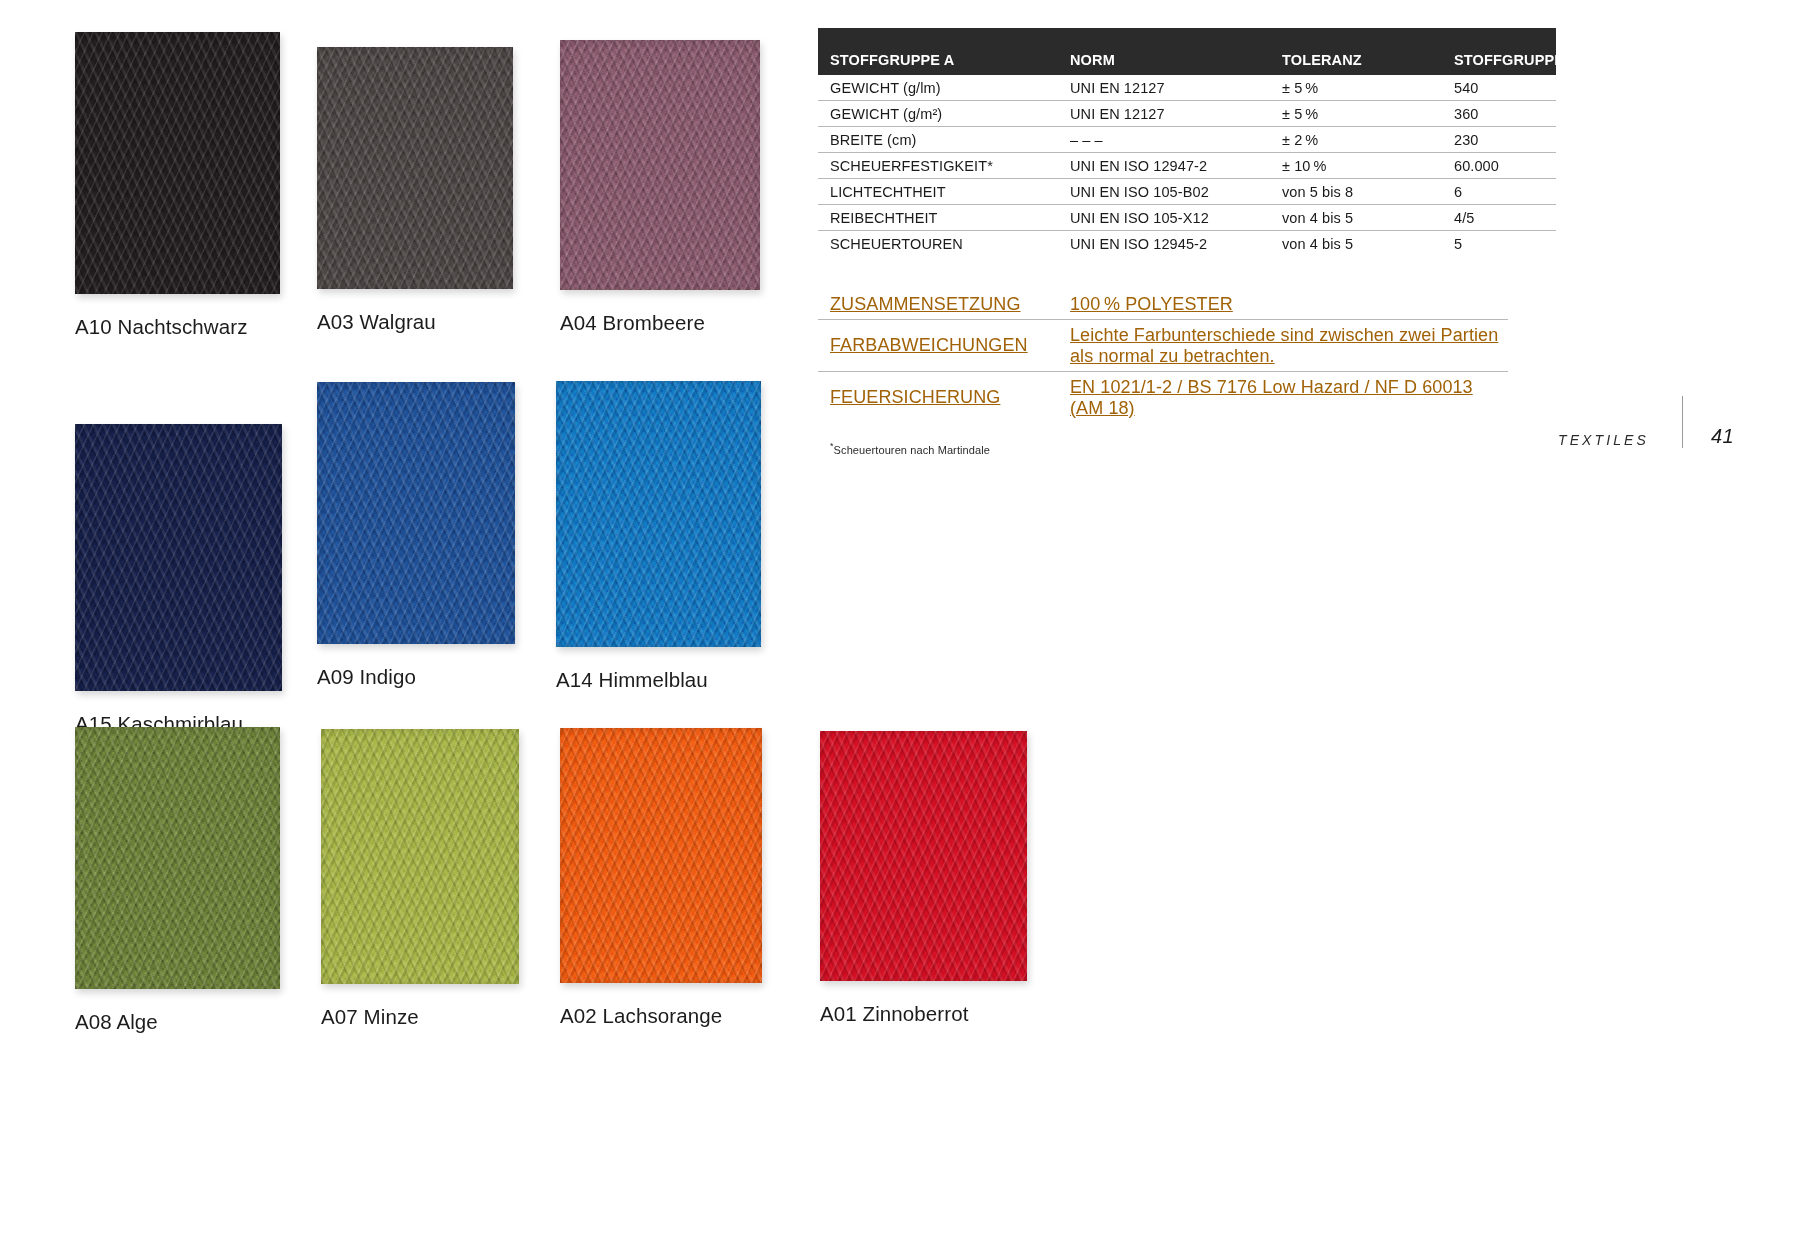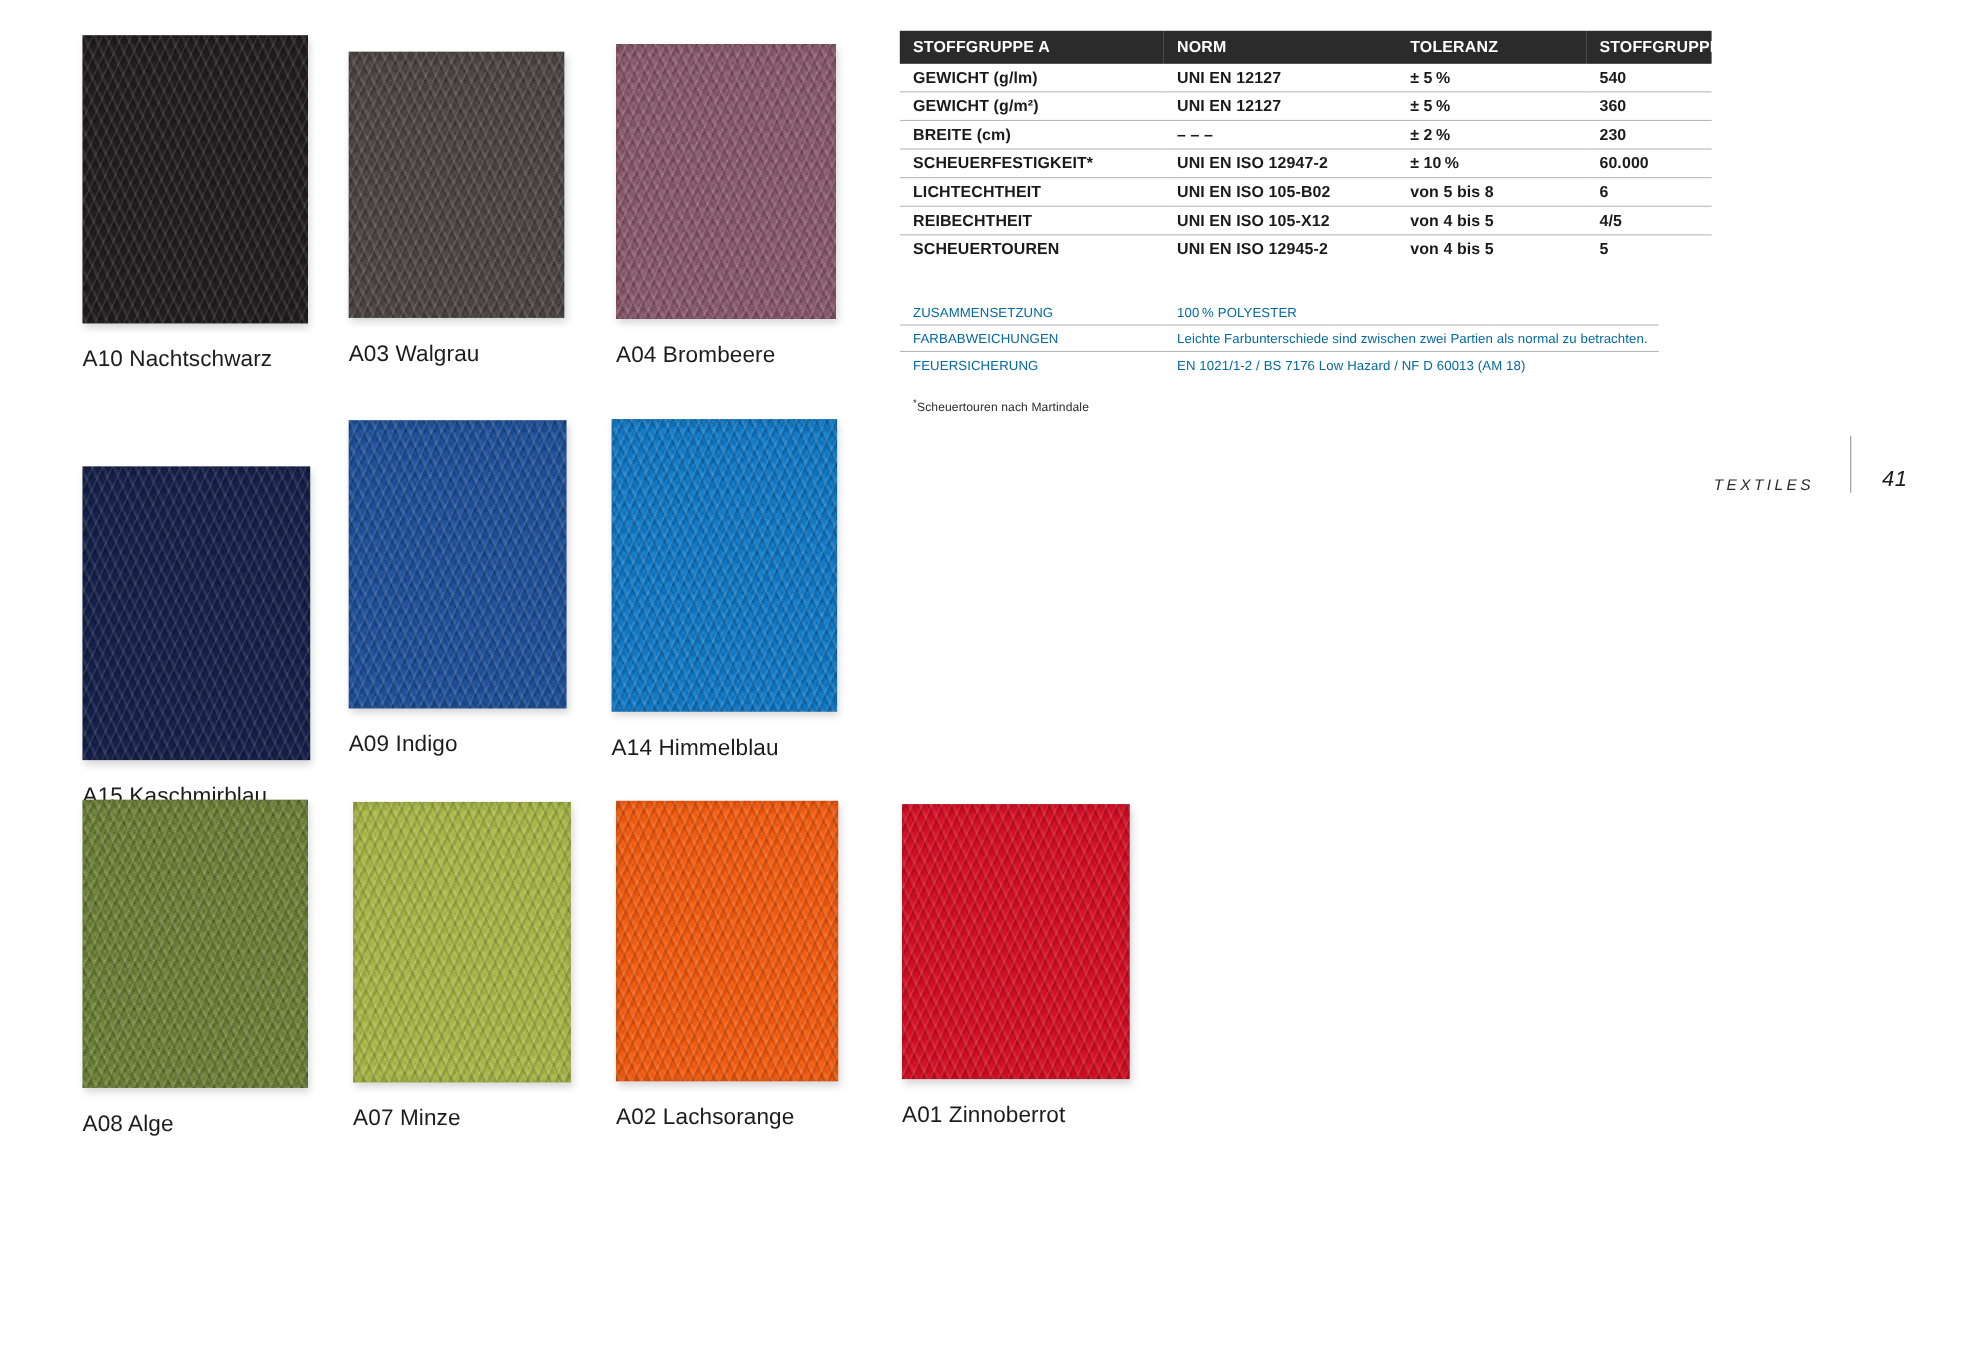--- a/index.html
+++ b/index.html
@@ -91,50 +91,51 @@
     border-collapse: collapse;
     width: 690px;
     table-layout: fixed;
   }
   table.spec th {
     background: #2b2b2b;
     color: #ffffff;
     font-size: 14.5px;
     font-weight: 700;
     text-align: left;
-    padding: 7px 0 7px 12px;
+    padding: 24px 0 7px 12px;
     letter-spacing: 0.15px;
   }
   table.spec td {
     font-size: 14.5px;
-    font-weight: 700;
+    font-weight: 400;
     color: #1a1a1a;
     padding: 4.5px 0 4.5px 12px;
     border-bottom: 1px solid #b8b8b8;
     letter-spacing: 0.1px;
     vertical-align: middle;
   }
   table.spec tr.last-row td { border-bottom: none; }
   .col-a { width: 228px; }
   .col-b { width: 200px; }
   .col-c { width: 160px; }
   .col-d { width: 102px; }
 
   table.info {
     border-collapse: collapse;
     width: 690px;
     table-layout: fixed;
     margin-top: 33px;
   }
   table.info td {
-    font-size: 12px;
-    color: #0369a1;
+    font-size: 18px;
+    color: #a16207;
     padding: 4.5px 0 4.5px 12px;
     border-bottom: 1px solid #b8b8b8;
     letter-spacing: 0.1px;
+    text-decoration: underline;
   }
   table.info tr:last-child td { border-bottom: none; }
   .info-key { width: 228px; }
 
   #footnote {
     margin-top: 18px;
     margin-left: 12px;
     font-size: 11px;
     color: #2b2b2b;
     letter-spacing: 0.1px;

